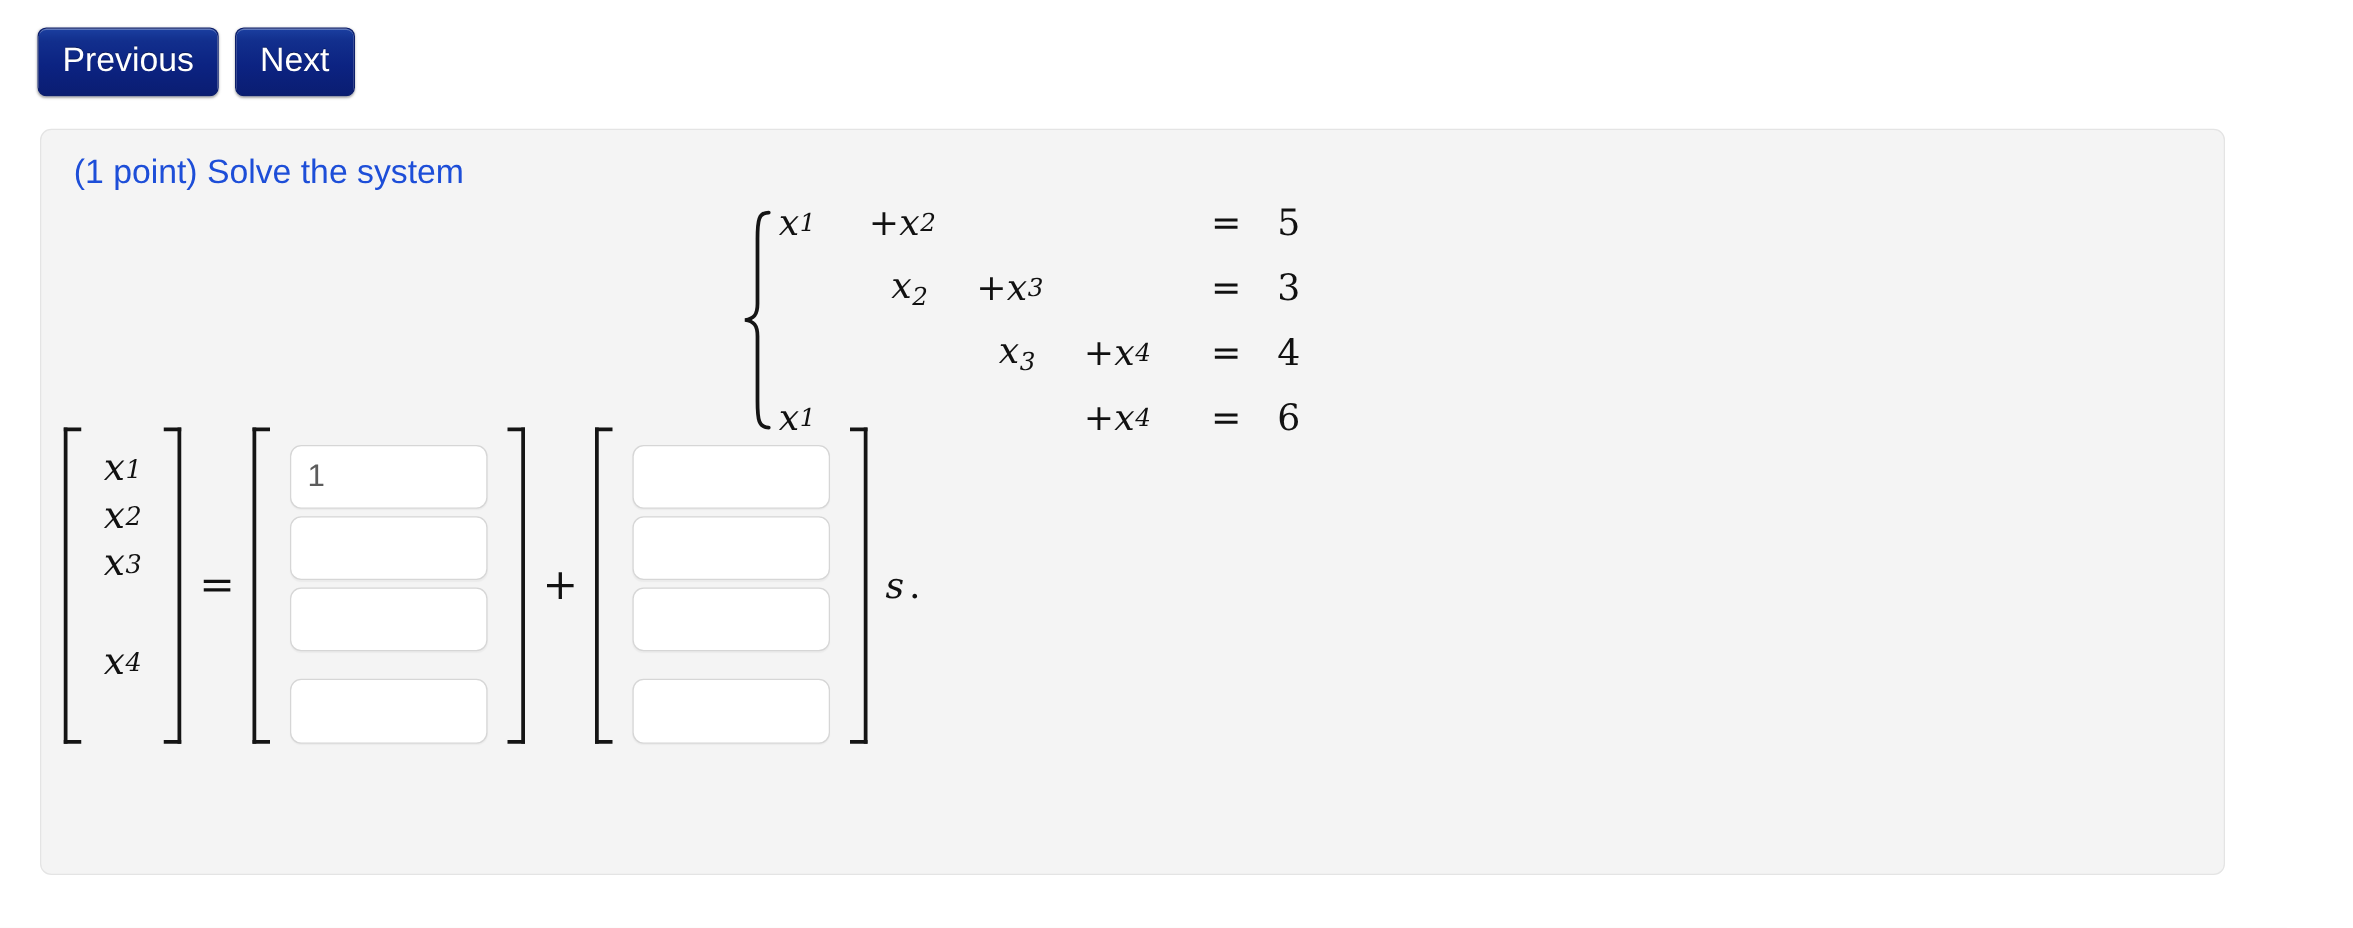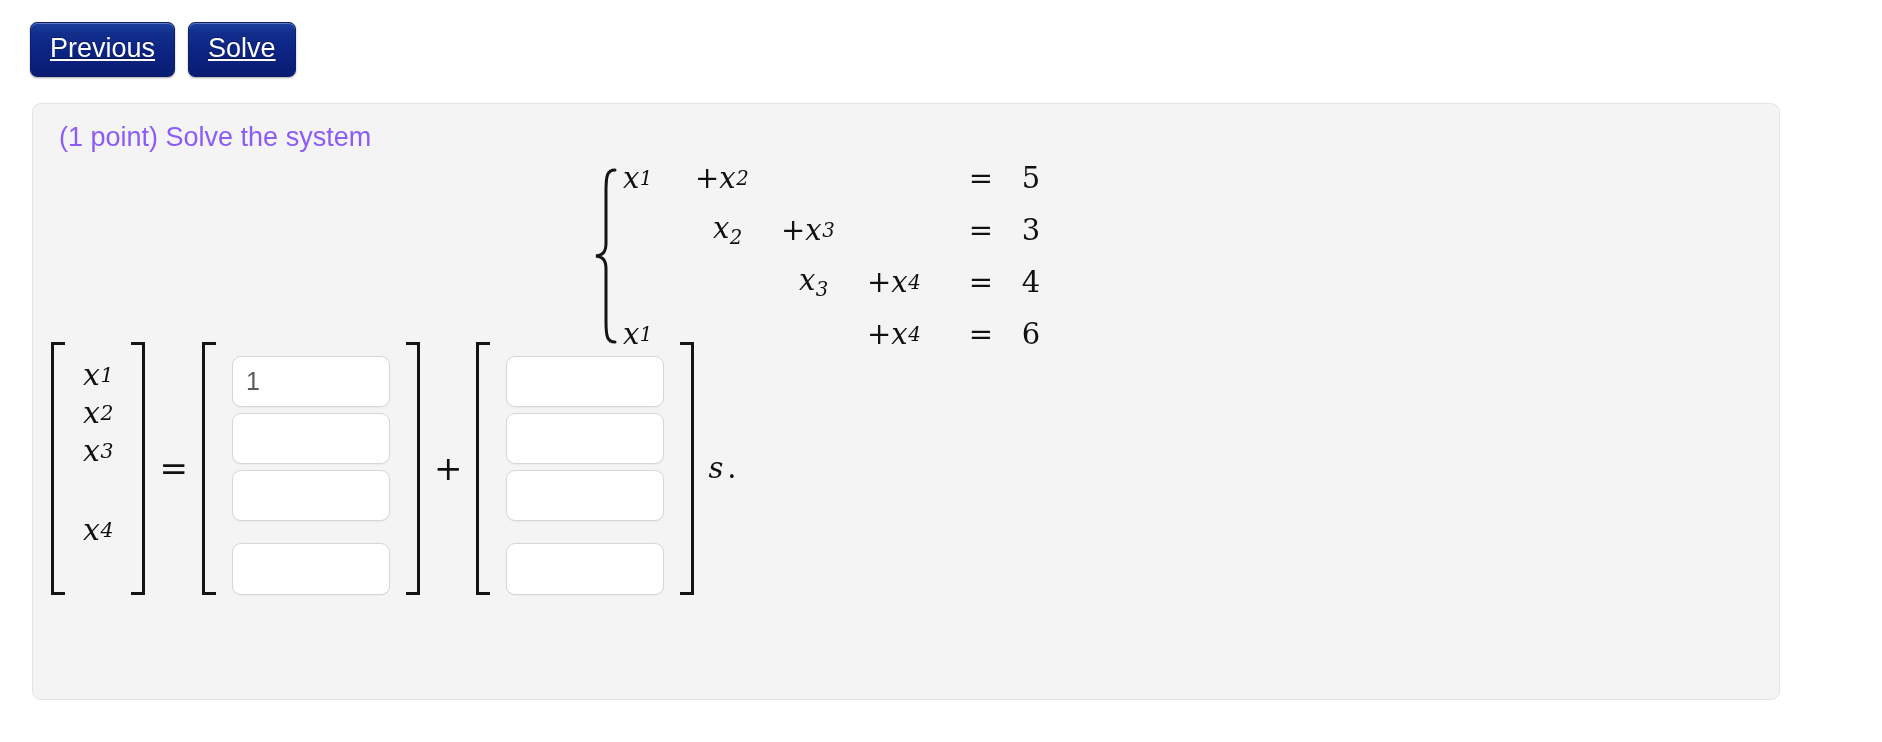--- a/index.html
+++ b/index.html
@@ -33,42 +33,41 @@
     padding: 12px 19px 14px 19px;
     border: 1px solid #0d1f6b;
     border-radius: 7px;
     background: linear-gradient(to bottom, #1b3fa0 0%, #122f8d 18%, #0c2382 55%, #0a1d72 100%);
     box-shadow: inset 0 1px 0 rgba(255,255,255,0.30),
                 0 1px 2px rgba(0,0,0,0.35);
     text-shadow: 0 -1px 0 rgba(0,0,0,0.35);
     cursor: pointer;
     white-space: nowrap;
     box-sizing: border-box;
-    text-decoration: underline;
   }
 
   
   #problem-panel {
     position: absolute;
     left: 32px;
     top: 103px;
     width: 1748px;
     height: 597px;
     background: #f4f4f4;
     border: 1px solid #e4e4e4;
     border-radius: 9px;
     box-sizing: border-box;
   }
 
   #problem-statement {
     position: absolute;
     left: 26px;
     top: 18px;
     font-size: 27px;
-    color: #8b5cf6;
+    color: #1d4ed8;
     white-space: nowrap;
   }
 
   
   .math {
     font-family: "DejaVu Serif", "Liberation Serif", serif;
     color: #111111;
   }
   .mi {
     font-style: italic;
@@ -233,21 +232,21 @@
     align-items: center;
     height: 253px;
   }
   .trailing-s .dot { font-style: normal; margin-left: 4px; }
 </style>
 </head>
 <body>
 
 <div id="nav-bar">
   <button class="nav-btn">Previous</button>
-  <button class="nav-btn">Solve</button>
+  <button class="nav-btn">Next</button>
 </div>
 
 <div id="problem-panel">
 
   <div id="problem-statement">(1 point) Solve the system</div>
 
   <div id="system-block">
 
     <div id="system-brace">
       <svg width="26" height="178" viewBox="0 0 26 178" aria-hidden="true">

